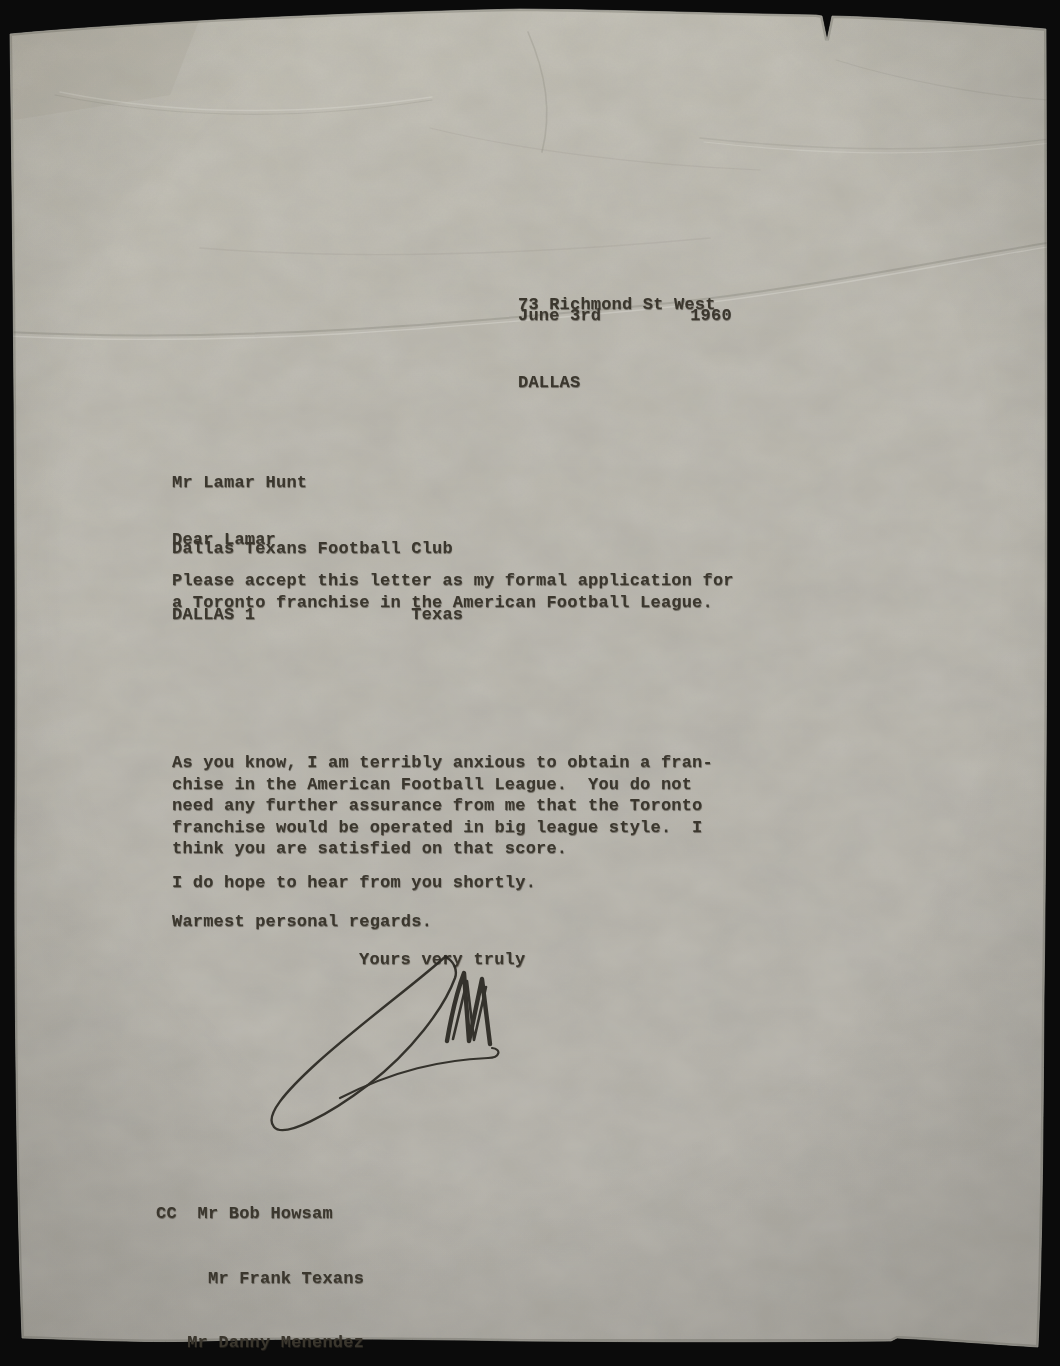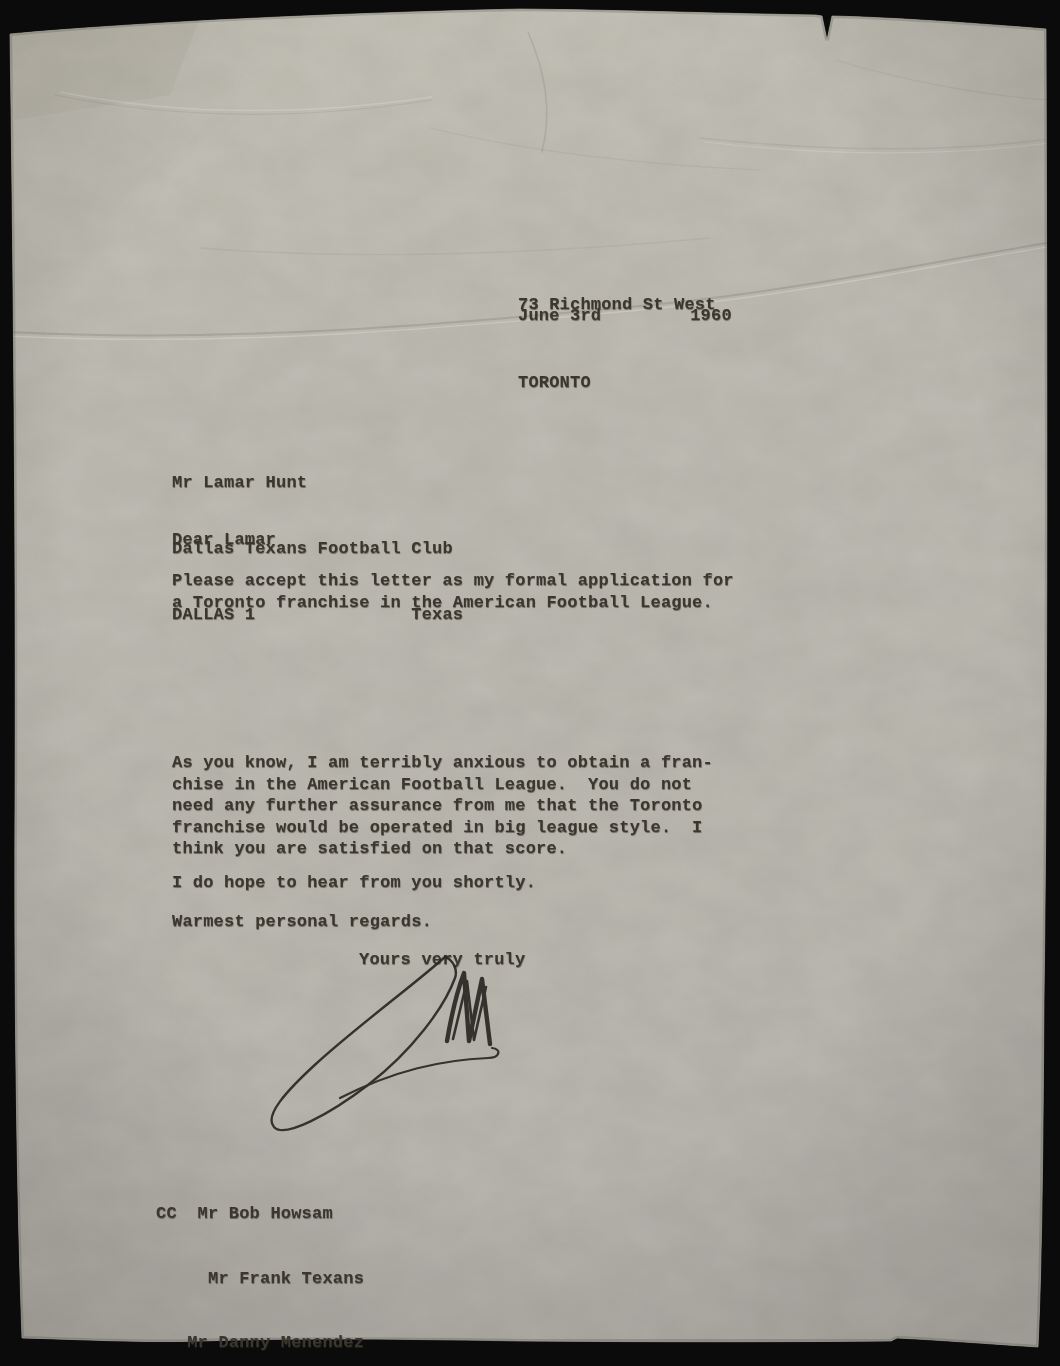--- a/index.html
+++ b/index.html
@@ -125,21 +125,21 @@
       <rect x="0" y="0" width="1060" height="1366" fill="url(#vig)"></rect>
 
       <path d="M 10 34 C 120 24, 300 14, 520 9 C 620 10, 700 13, 816 15 L 822 16 L 827 40 L 832 16 C 880 17, 960 22, 1046 29 C 1047 350, 1048 700, 1044 1000 C 1043 1150, 1042 1260, 1038 1347 C 990 1344, 940 1340, 897 1338 L 891 1341 C 780 1342, 650 1342, 520 1341 C 400 1339, 300 1338, 200 1341 C 140 1343, 70 1339, 22 1338 C 17 1200, 14 1000, 15 800 C 16 550, 13 250, 10 34 Z" fill="none" stroke="rgba(60,58,50,0.22)" stroke-width="4"></path>
     </g>
   </svg>
 
   <div class="text-layer">
 
     <div class="txt sender-block">
       <div>73 Richmond St West</div>
-      <div>TORONTO</div>
+      <div>DALLAS</div>
     </div>
 
     <div class="txt date-row">
       <span>June 3rd</span>
       <span>1960</span>
     </div>
 
     <div class="txt recipient-block">
       <div>Mr Lamar Hunt</div>
       <div>Dallas Texans Football Club</div>

